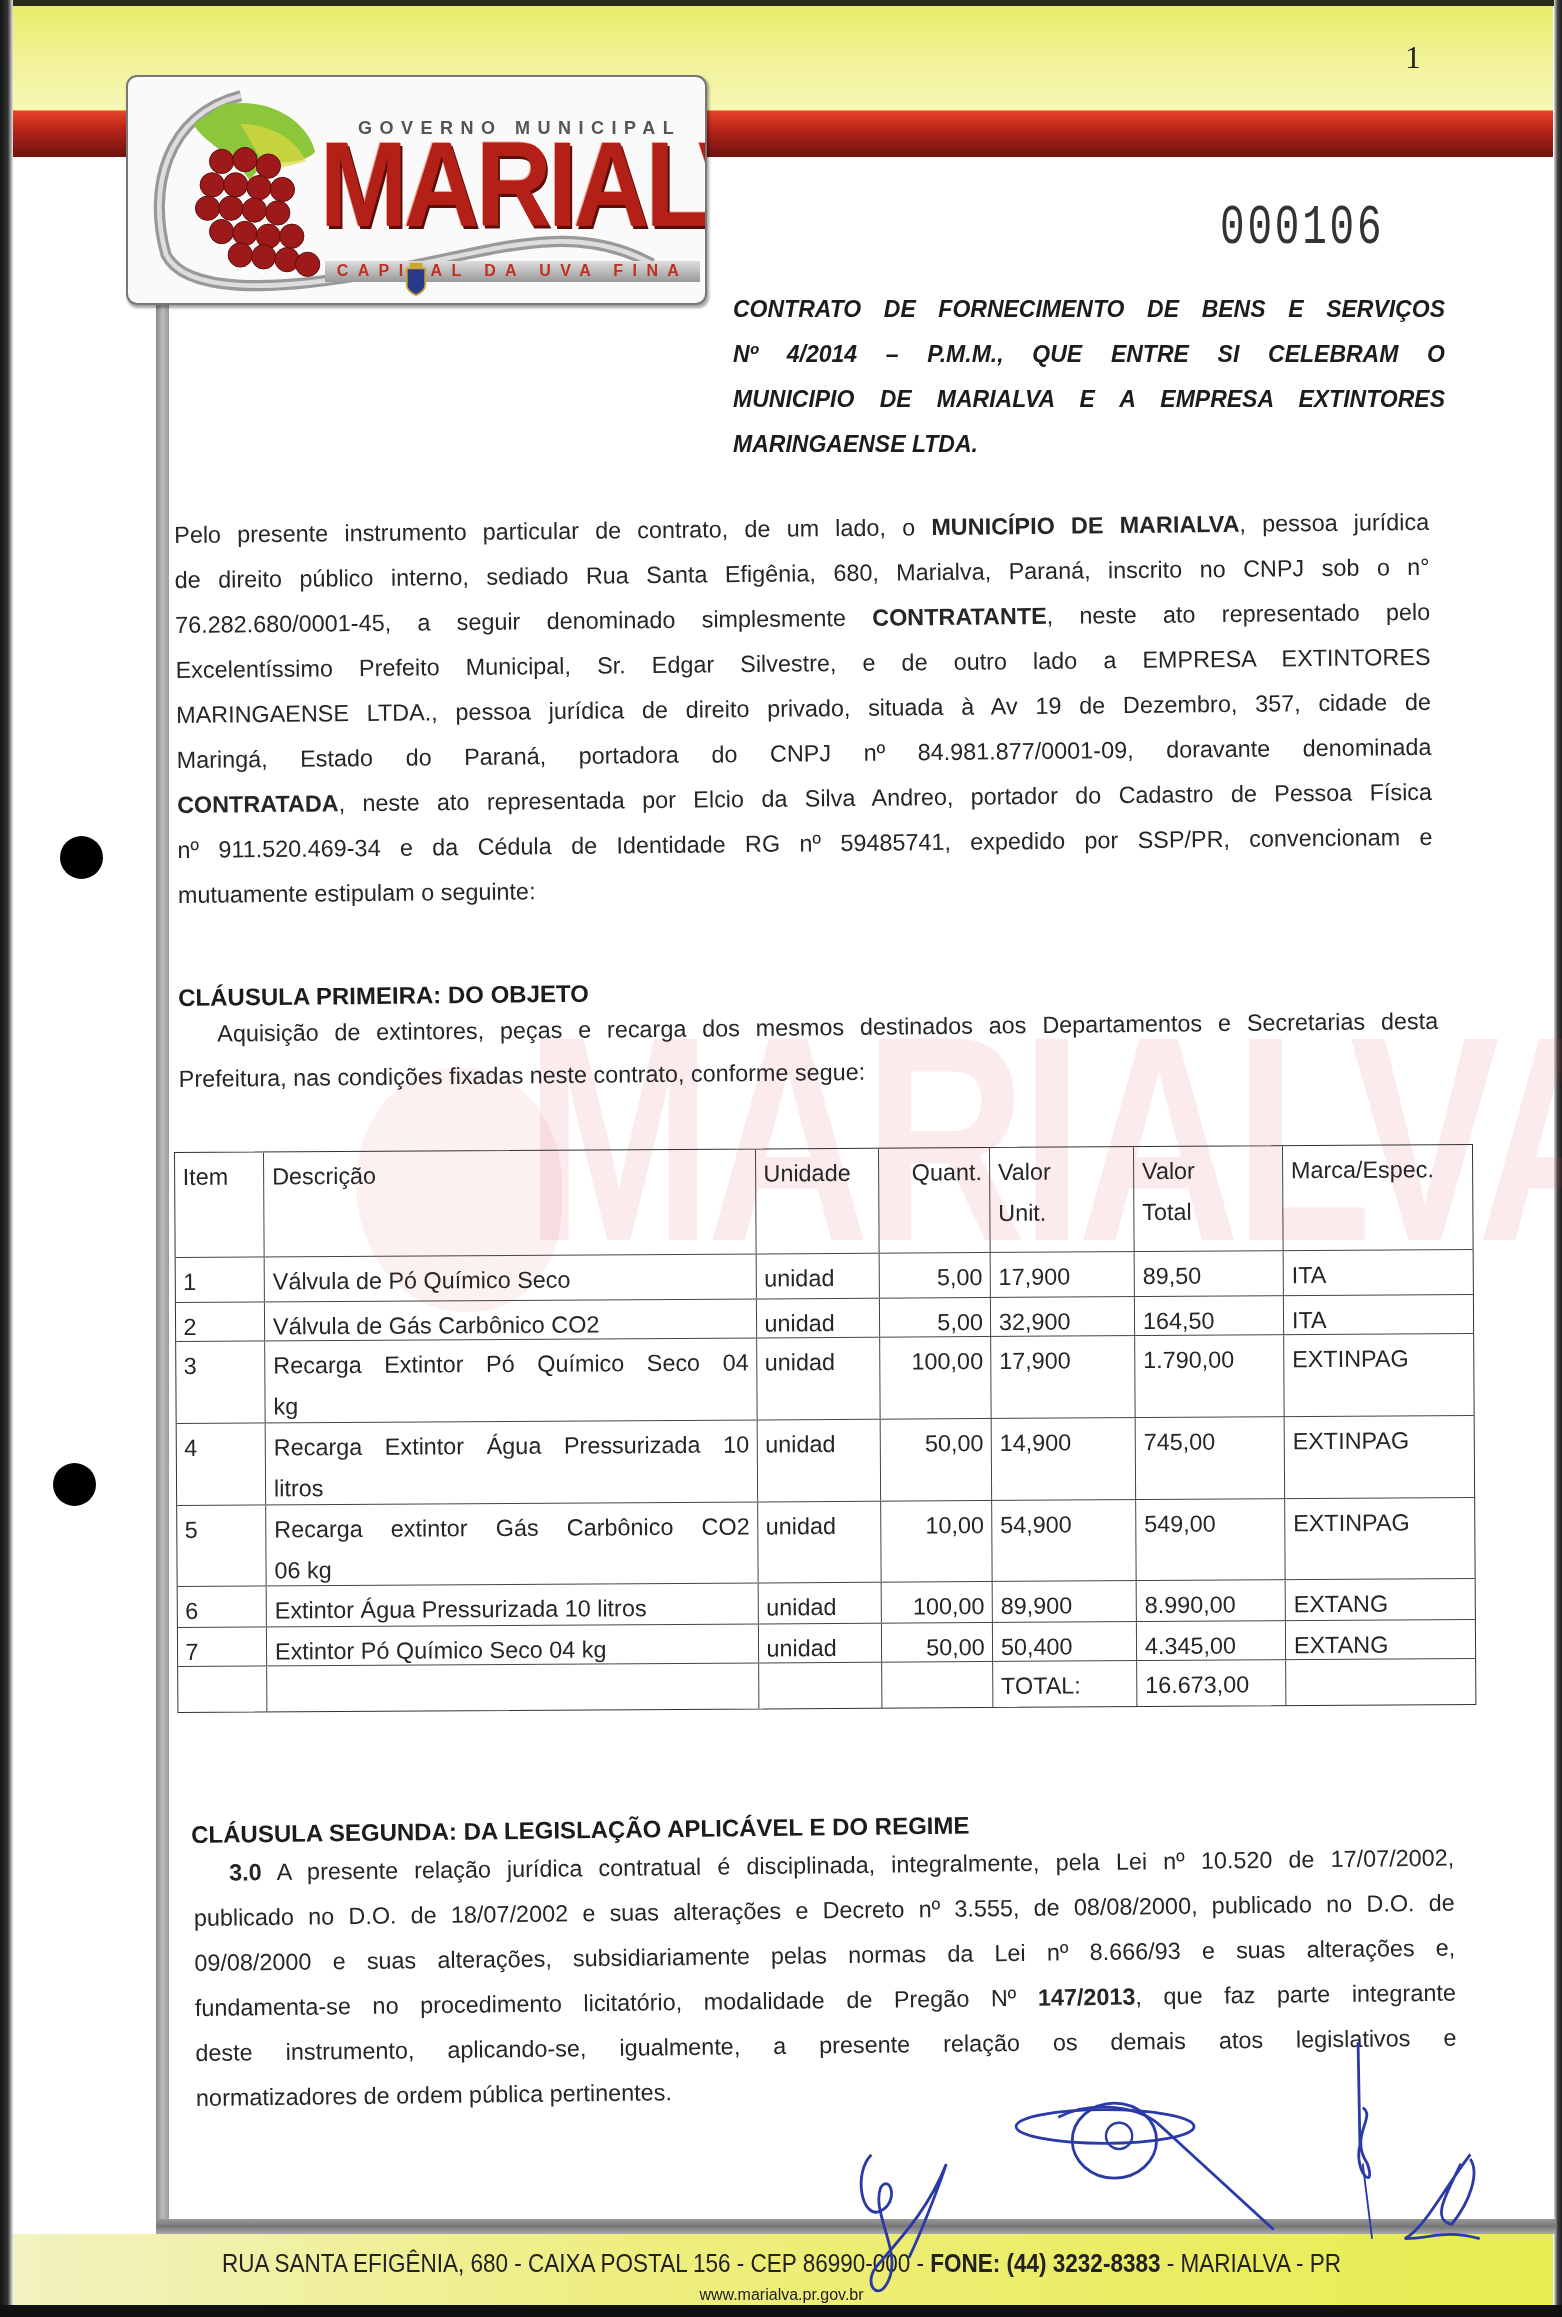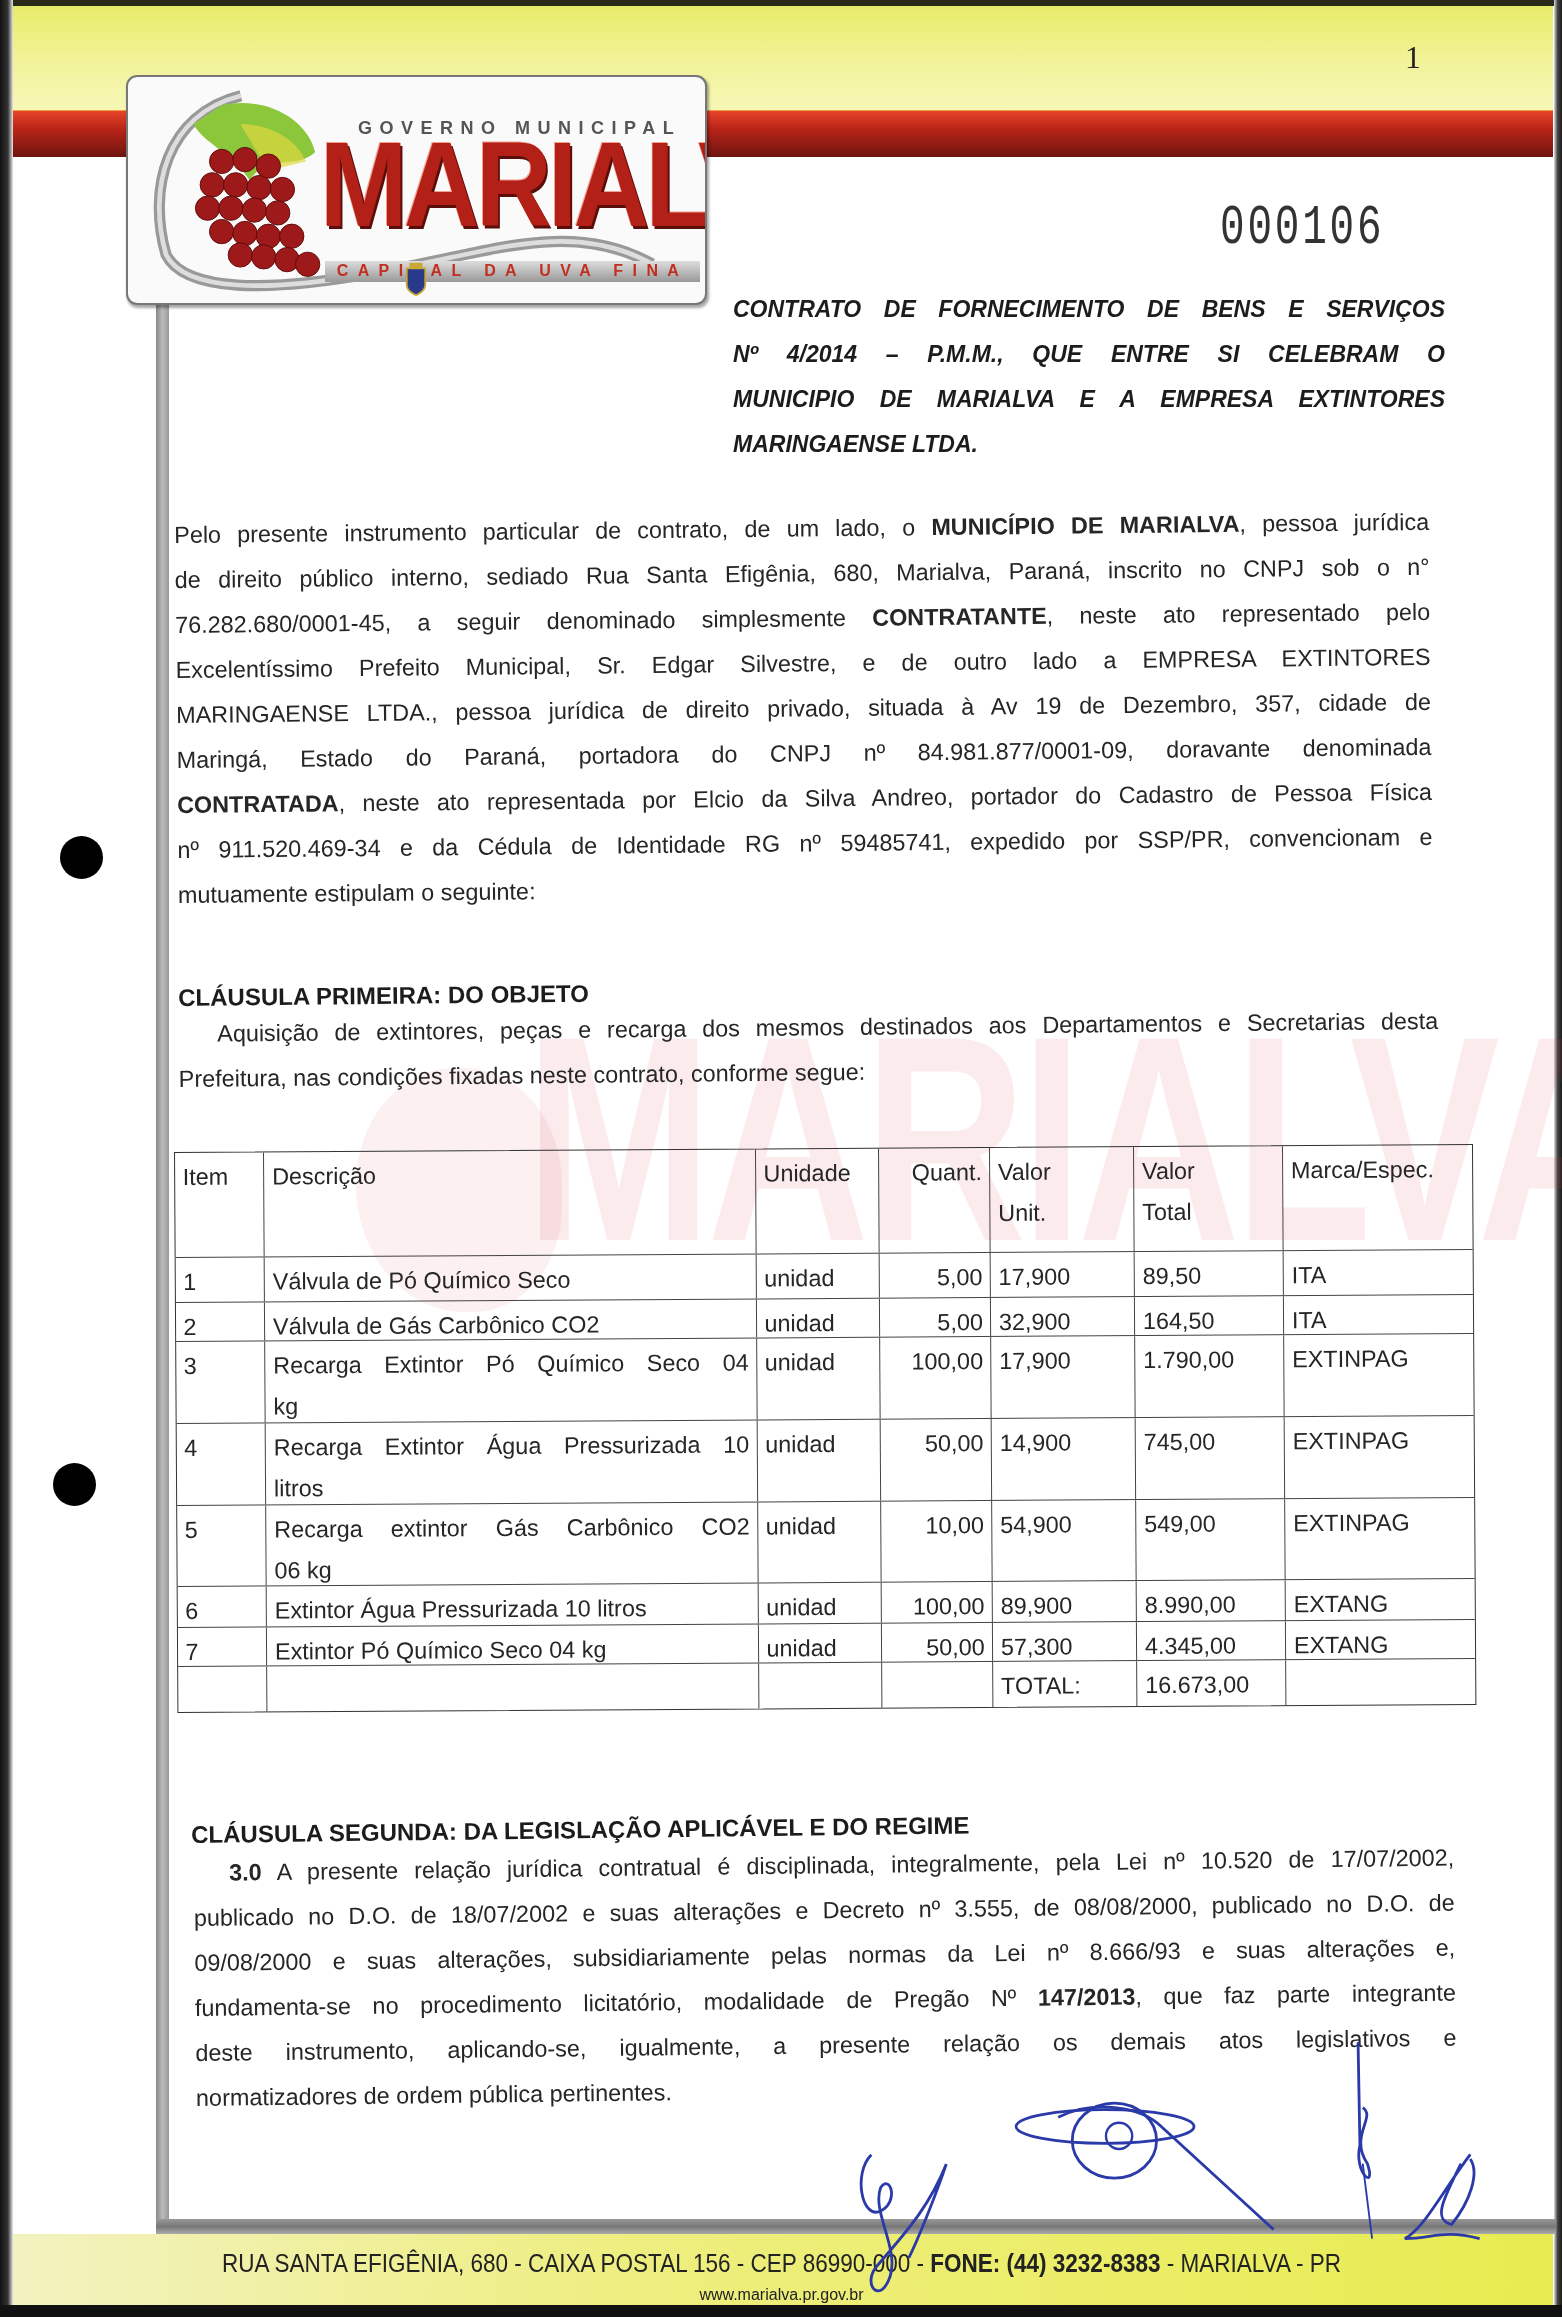--- a/index.html
+++ b/index.html
@@ -251,21 +251,21 @@
     <div class="cell c-unit">89,900</div>
     <div class="cell c-total">8.990,00</div>
     <div class="cell c-brand">EXTANG</div>
   </div>
 
   <div class="trow" style="height:39px;">
     <div class="cell c-item">7</div>
     <div class="cell c-desc">Extintor Pó Químico Seco 04 kg</div>
     <div class="cell c-unid">unidad</div>
     <div class="cell c-qty">50,00</div>
-    <div class="cell c-unit">57,300</div>
+    <div class="cell c-unit">50,400</div>
     <div class="cell c-total">4.345,00</div>
     <div class="cell c-brand">EXTANG</div>
   </div>
 
   <div class="trow" style="height:45px;">
     <div class="cell c-item"></div>
     <div class="cell c-desc"></div>
     <div class="cell c-unid"></div>
     <div class="cell c-qty"></div>
     <div class="cell c-unit">TOTAL:</div>

